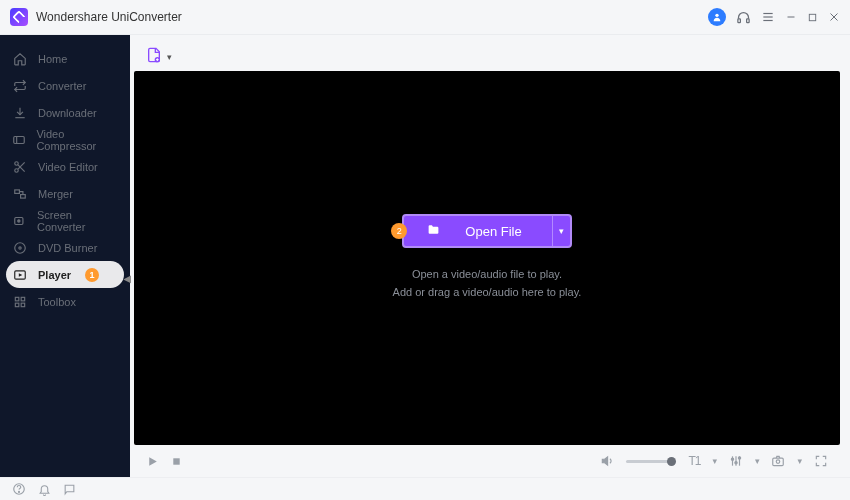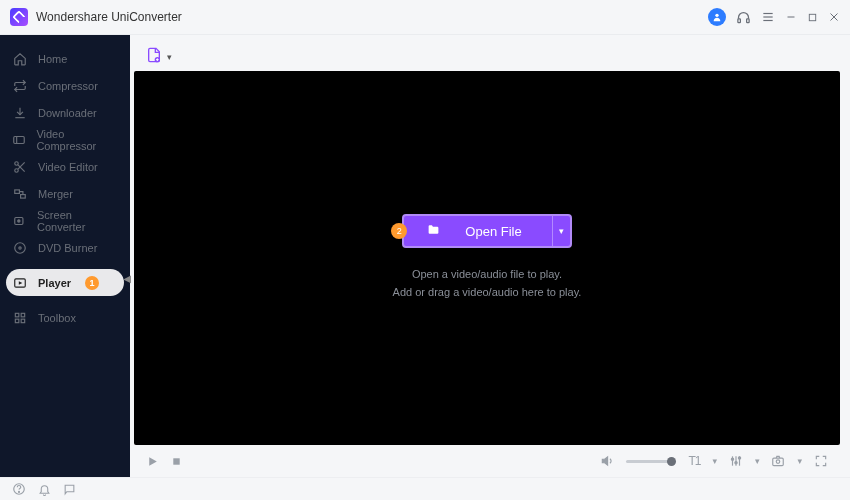--- a/index.html
+++ b/index.html
@@ -11,21 +11,21 @@
 .titlebar .title { font-size: 12px; color: #333; margin-left: 8px; flex: 1; }
 .titlebar .tb-right { display: flex; align-items: center; gap: 10px; }
 .titlebar .circ { width: 18px; height: 18px; border-radius: 50%; display:flex; align-items:center; justify-content:center; }
 .titlebar .avatar { background: #2d7cff; }
 .titlebar .icn { color: #6a6f78; }
 .titlebar svg { display:block; }
 
 .app { display: flex; height: calc(500px - 32px - 26px); }
 .sidebar { width: 130px; background: #0f172a; padding-top: 10px; position: relative; }
 .side-item { display: flex; align-items: center; gap: 10px; height: 27px; padding: 0 12px; font-size: 11px; color: #6a6f78; cursor: pointer; }
-.side-item.active { background: #e9e9eb; color: #222; border-radius: 14px; margin: 8px 6px; padding: 0 6px; font-weight: 600; position: relative; }
+.side-item.active { background: #e9e9eb; color: #222; border-radius: 14px; margin: 0 6px; padding: 0 6px; font-weight: 600; position: relative; }
 .side-item .si-icon { width: 16px; display:flex; justify-content:center; }
 .side-item .badge { width: 14px; height: 14px; background: #ff9a2e; border-radius: 50%; color: #fff; font-size: 9px; display:flex; align-items:center; justify-content:center; margin-left: 4px; }
 
 .collapse-chev { position: absolute; right: -1px; top: 238px; color: #888; font-size: 10px; cursor: pointer; }
 
 .main { flex: 1; padding: 8px 10px 0 4px; display: flex; flex-direction: column; }
 .toolbar { height: 28px; display: flex; align-items: center; padding-left: 12px; }
 .addfile { display:flex; align-items:center; gap:2px; cursor:pointer; }
 .addfile .doc-ic { color:#8a4bff; }
 .addfile .chev { color:#555; font-size:9px; margin-left:3px; }
@@ -107,21 +107,21 @@
     </div>
     <div class="side-item">
       <span class="si-icon">
           <svg width="14" height="14" viewBox="0 0 24 24" fill="none" stroke="currentColor" stroke-width="2">
             <path d="M17 2l4 4-4 4"></path>
             <path d="M3 12V8a2 2 0 012-2h16"></path>
             <path d="M7 22l-4-4 4-4"></path>
             <path d="M21 12v4a2 2 0 01-2 2H3"></path>
           </svg>
         </span>
-      <span>Compressor</span>
+      <span>Converter</span>
     </div>
     <div class="side-item">
       <span class="si-icon">
           <svg width="14" height="14" viewBox="0 0 24 24" fill="none" stroke="currentColor" stroke-width="2">
             <path d="M12 3v12"></path>
             <path d="M7 10l5 5 5-5"></path>
             <path d="M4 20h16"></path>
           </svg>
         </span>
       <span>Downloader</span>

